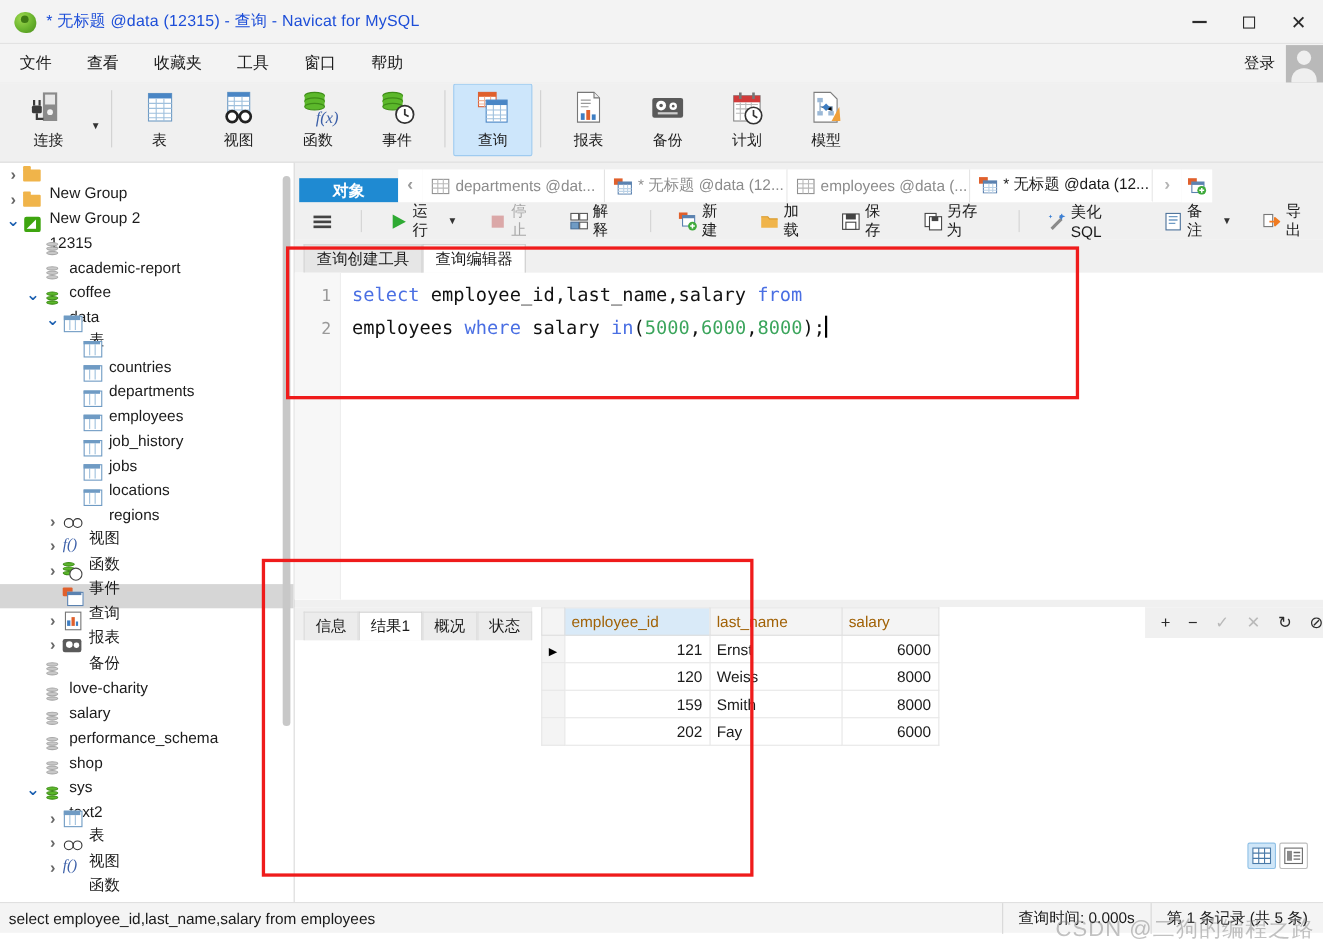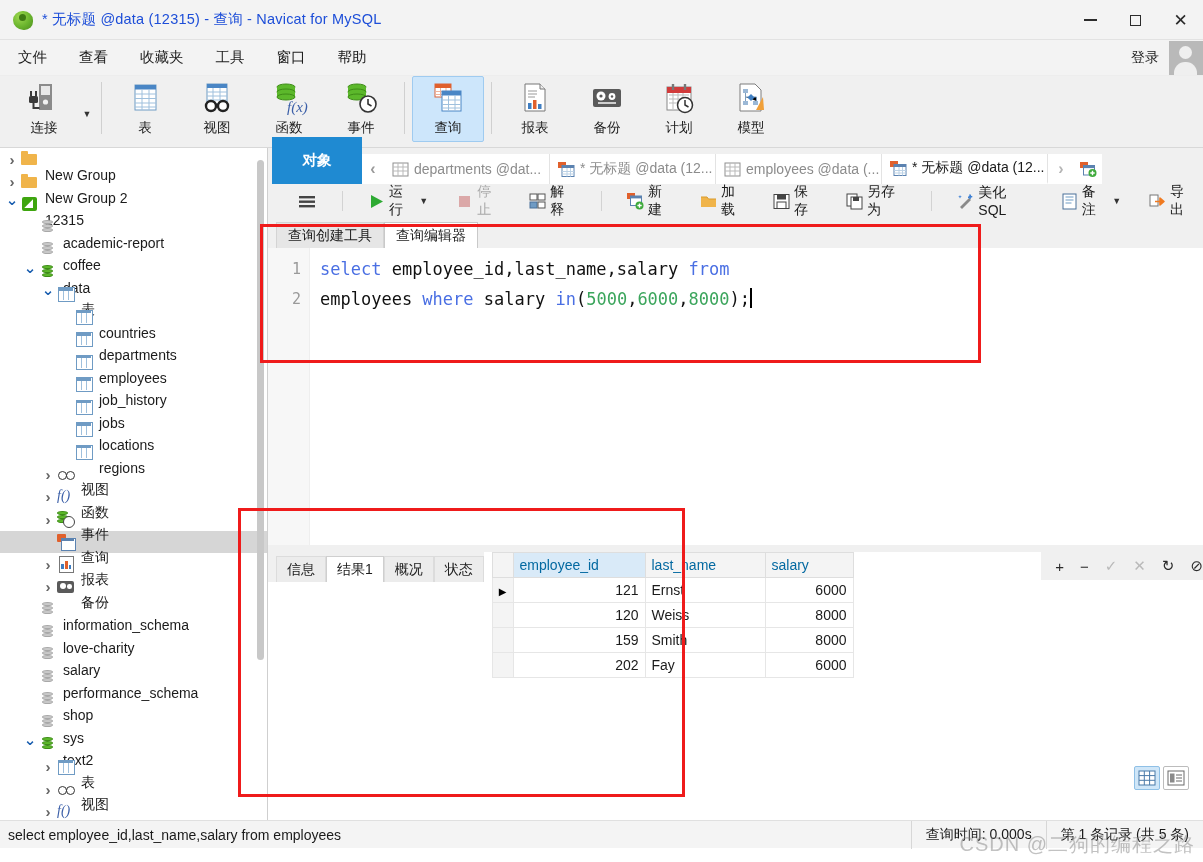--- a/index.html
+++ b/index.html
@@ -134,38 +134,38 @@
   .ico-backup u{position:absolute;left:11px;top:6.5px;width:4.5px;height:4.5px;border-radius:50%;background:#fff;}
 
   #sb-scroll{ position:absolute; right:2px; top:2px; width:9px; bottom:16px;}
   #sb-thumb{ position:absolute; left:1px; top:10px; width:7px; height:500px; background:#c8c8c8; border-radius:4px;}
 
   
   #right{ flex:1; display:flex; flex-direction:column; background:#f0f0f0; position:relative;}
   
   #tabstrip{ height:36px; background:#f0f0f0; display:flex; align-items:flex-end; padding-left:4px;}
   .obj-tab{
-    height:47px; min-width:90px; background:#1f8ad2; color:#fff; display:flex;
+    height:22px; min-width:90px; background:#1f8ad2; color:#fff; display:flex;
     align-items:center; justify-content:center; font-size:14.5px; font-weight:bold; cursor:default;
   }
   .tabnav{ width:22px;height:30px;display:flex;align-items:center;justify-content:center;
     background:#fff;color:#9a9a9a;font-size:16px;font-weight:bold;}
   .doc-tab{
     height:30px; background:#fff; display:flex; align-items:center; gap:5px;
     padding:0 8px; font-size:14px; color:#8c8c8c; border-right:1px solid #e3e3e3;
     white-space:nowrap; cursor:default; max-width:166px; overflow:hidden;
   }
   .doc-tab.active{ color:#1a1a1a; background:#fff; border-bottom:2px solid #fff;}
   .doc-tab .tico{ width:17px;height:15px;position:relative;flex:0 0 17px;}
   #tab-more{ width:26px;height:30px;background:#fff;display:flex;align-items:center;justify-content:center;
     color:#b5b5b5;font-size:16px;font-weight:bold;}
   #tab-add{ width:28px;height:30px;background:#fff;display:flex;align-items:center;justify-content:center;position:relative;}
 
   
-  #qtoolbar{ height:34px; background:#f0f0f0; display:flex; align-items:center; padding-left:22px; gap:12px;}
+  #qtoolbar{ height:34px; background:#f0f0f0; display:flex; align-items:center; padding-left:8px; gap:12px;}
   .qb{ display:flex; align-items:center; gap:4px; padding:3px 7px; font-size:14px; color:#1b1b1b;
        cursor:default; border-radius:2px;}
   .qb.dis{ color:#a8a8a8;}
   .qsep{ width:1px;height:20px;background:#d3d3d3;margin:0 6px;}
   .qico{ width:17px;height:17px;position:relative;flex:0 0 17px;}
   .mini-caret{ font-size:9px; color:#333; margin:0 2px 0 1px;}
 
   
   #editorwrap{ flex:1; background:#fff; margin:0; position:relative; display:flex; flex-direction:column;}
   #etabs{ height:30px; display:flex; align-items:flex-end; background:#f0f0f0; padding-left:8px;}
@@ -187,21 +187,21 @@
   
   #results{ height:268px; background:#fff; display:flex; flex-direction:row;}
   #rtabs{ height:30px; background:#f0f0f0; display:flex; align-items:flex-end; padding-left:8px;}
   .rtab{ height:26px; padding:0 10px; display:flex; align-items:center; font-size:14px; color:#1b1b1b;
          background:#ececec; border:1px solid #dcdcdc; border-bottom:none; cursor:default;}
   .rtab.active{ background:#fff; border-color:#cfcfcf;}
   #gridwrap{ flex:1; background:#fff; padding-left:8px; overflow:hidden;}
   table.grid{ border-collapse:collapse; font-size:14px;}
   table.grid th{
     background:#f4f4f4; border:1px solid #dedede; font-weight:normal; text-align:left;
-    padding:3px 6px; height:25px; color:#0369a1;
+    padding:3px 6px; height:25px; color:#a16207;
   }
   table.grid th.selcol{ background:#d9eaf8;}
   table.grid td{ border:1px solid #e6e6e6; padding:3px 6px; height:25px; color:#1b1b1b;}
   td.numcell{ text-align:right;}
   td.rowhdr{ width:16px; background:#f4f4f4; border:1px solid #dedede; padding:0; text-align:center;}
   .rowarrow{ color:#000; font-size:10px;}
 
   
   #gridtools{ height:28px; background:#f0f0f0; display:flex; align-items:center; padding-left:14px; gap:16px;}
   .gt{ font-size:15px; color:#2b2b2b; cursor:default;}
@@ -578,32 +578,20 @@
         </div>
         <div class="tree-row">
           <div style="width: 40px;"></div>
           <div class="tw closed"></div>
           <div class="ti">
             <span class="ico-backup" style="position: absolute; left: 0px; top: 0px; width: 20px; height: 18px;">
               <u></u>
             </span>
           </div>
           <span class="lbl">备份</span>
-        </div>
-        <div class="tree-row">
-          <div style="width: 22px;"></div>
-          <div class="tw"></div>
-          <div class="ti">
-            <span class="ico-dbg" style="position: absolute; left: 0px; top: 0px; width: 20px; height: 18px;">
-              <i></i>
-              <i></i>
-              <i></i>
-            </span>
-          </div>
-          <span class="lbl">information_schema</span>
         </div>
         <div class="tree-row">
           <div style="width: 22px;"></div>
           <div class="tw"></div>
           <div class="ti">
             <span class="ico-dbg" style="position: absolute; left: 0px; top: 0px; width: 20px; height: 18px;">
               <i></i>
               <i></i>
               <i></i>
             </span>

